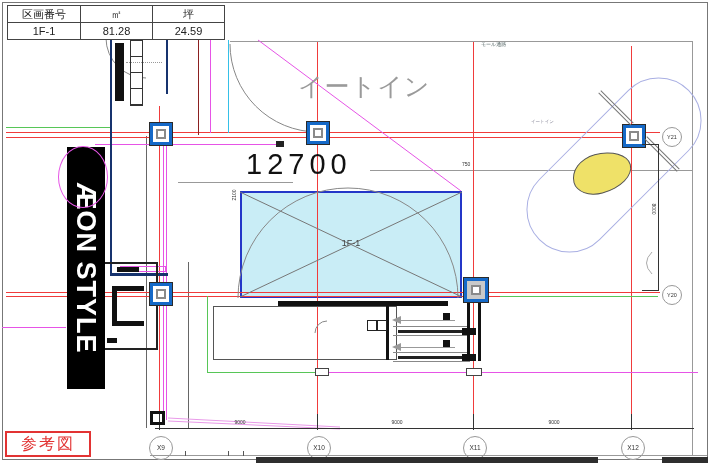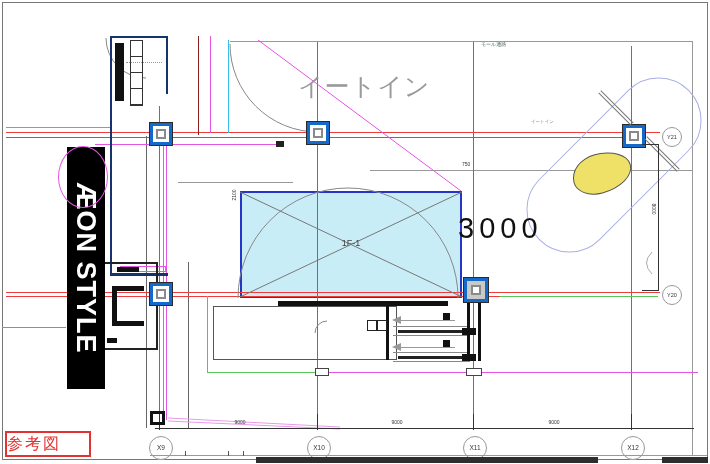--- a/index.html
+++ b/index.html
@@ -129,21 +129,21 @@
       <div class="marker-core"></div>
     </div>
   <div class="marker big" style="left:464px;top:278px;">
       <div class="marker-core" style="margin-top:4px;"></div>
     </div>
 
   <div class="brace" style="left:593px;top:106px;width:46px;transform:rotate(45deg);"></div>
   <div class="brace" style="left:639px;top:152px;width:46px;transform:rotate(45deg);"></div>
 
   <div class="abs" style="left:298px;top:70px;font-size:25px;letter-spacing:1px;color:#9a9a9a;">イートイン</div>
-  <div class="dimtext" style="left:458px;top:212px;">3000</div>
+  <div class="dimtext" style="left:246px;top:148px;">12700</div>
   <div class="abs" style="left:320px;top:238px;width:62px;text-align:center;font-size:9px;color:#444;">1F-1</div>
   <div class="tinytext" style="left:481px;top:41px;color:#566;">モール通路</div>
   <div class="tinytext" style="left:531px;top:119px;font-size:4.5px;color:#889;">イートイン</div>
   <div class="tinytext" style="left:462px;top:161px;">750</div>
   <div class="tinytext" style="left:228px;top:192px;transform:rotate(-90deg);">2100</div>
 
   <div class="vline" style="left:658px;top:145px;width:1px;height:145px;background:#333;"></div>
   <div class="hline" style="left:642px;top:144px;width:17px;height:1px;background:#333;"></div>
   <div class="hline" style="left:642px;top:290px;width:17px;height:1px;background:#333;"></div>
   <div class="tinytext" style="left:648px;top:206px;transform:rotate(90deg);">8000</div>
@@ -163,23 +163,39 @@
   <div class="xcirc" style="left:463px;top:436px;">X11</div>
   <div class="xcirc" style="left:621px;top:436px;">X12</div>
   <div class="ycirc" style="left:662px;top:127px;">Y21</div>
   <div class="ycirc" style="left:662px;top:285px;">Y20</div>
 
   <div class="abs" style="left:67px;top:147px;width:38px;height:242px;background:#000;">
     <div style="position:absolute;width:242px;height:38px;left:50%;top:50%;transform:translate(-50%,-50%) rotate(90deg);color:#fff;font-size:27px;font-weight:bold;letter-spacing:1px;text-align:center;line-height:38px;">ÆON STYLE</div>
   </div>
   <div class="abs" style="left:58px;top:146px;width:50px;height:62px;border:1.5px solid #e654e6;border-radius:50%;box-sizing:border-box;"></div>
 
+  <div class="abs" style="left:7px;top:5px;">
+    <table class="areatbl">
+      <tbody>
+          <tr>
+        <td style="width:72px;">区画番号</td>
+        <td style="width:71px;">㎡</td>
+        <td style="width:71px;">坪</td>
+      </tr>
+      <tr>
+        <td>1F-1</td>
+        <td>81.28</td>
+        <td>24.59</td>
+      </tr>
+    </tbody>
+      </table>
+  </div>
 
   <div class="abs" style="left:5px;top:431px;width:86px;height:26px;border:2px solid #e23333;box-sizing:border-box;background:#fff;">
-    <div style="font-size:16px;color:#e23333;letter-spacing:2px;text-align:left;line-height:22px;">参考図</div>
+    <div style="font-size:16px;color:#e23333;letter-spacing:2px;text-align:center;line-height:22px;">参考図</div>
   </div>
 
   <div class="hline" style="left:150px;top:455px;width:557px;height:1px;background:#999;"></div>
   <div class="abs" style="left:256px;top:457px;width:342px;height:6px;background:#2e2e2e;"></div>
   <div class="abs" style="left:662px;top:457px;width:46px;height:6px;background:#2e2e2e;"></div>
   <div class="vline" style="left:185px;top:451px;width:1px;height:5px;background:#555;"></div>
   <div class="vline" style="left:228px;top:451px;width:1px;height:5px;background:#555;"></div>
   <div class="vline" style="left:243px;top:451px;width:1px;height:5px;background:#555;"></div>
 
 </div>

